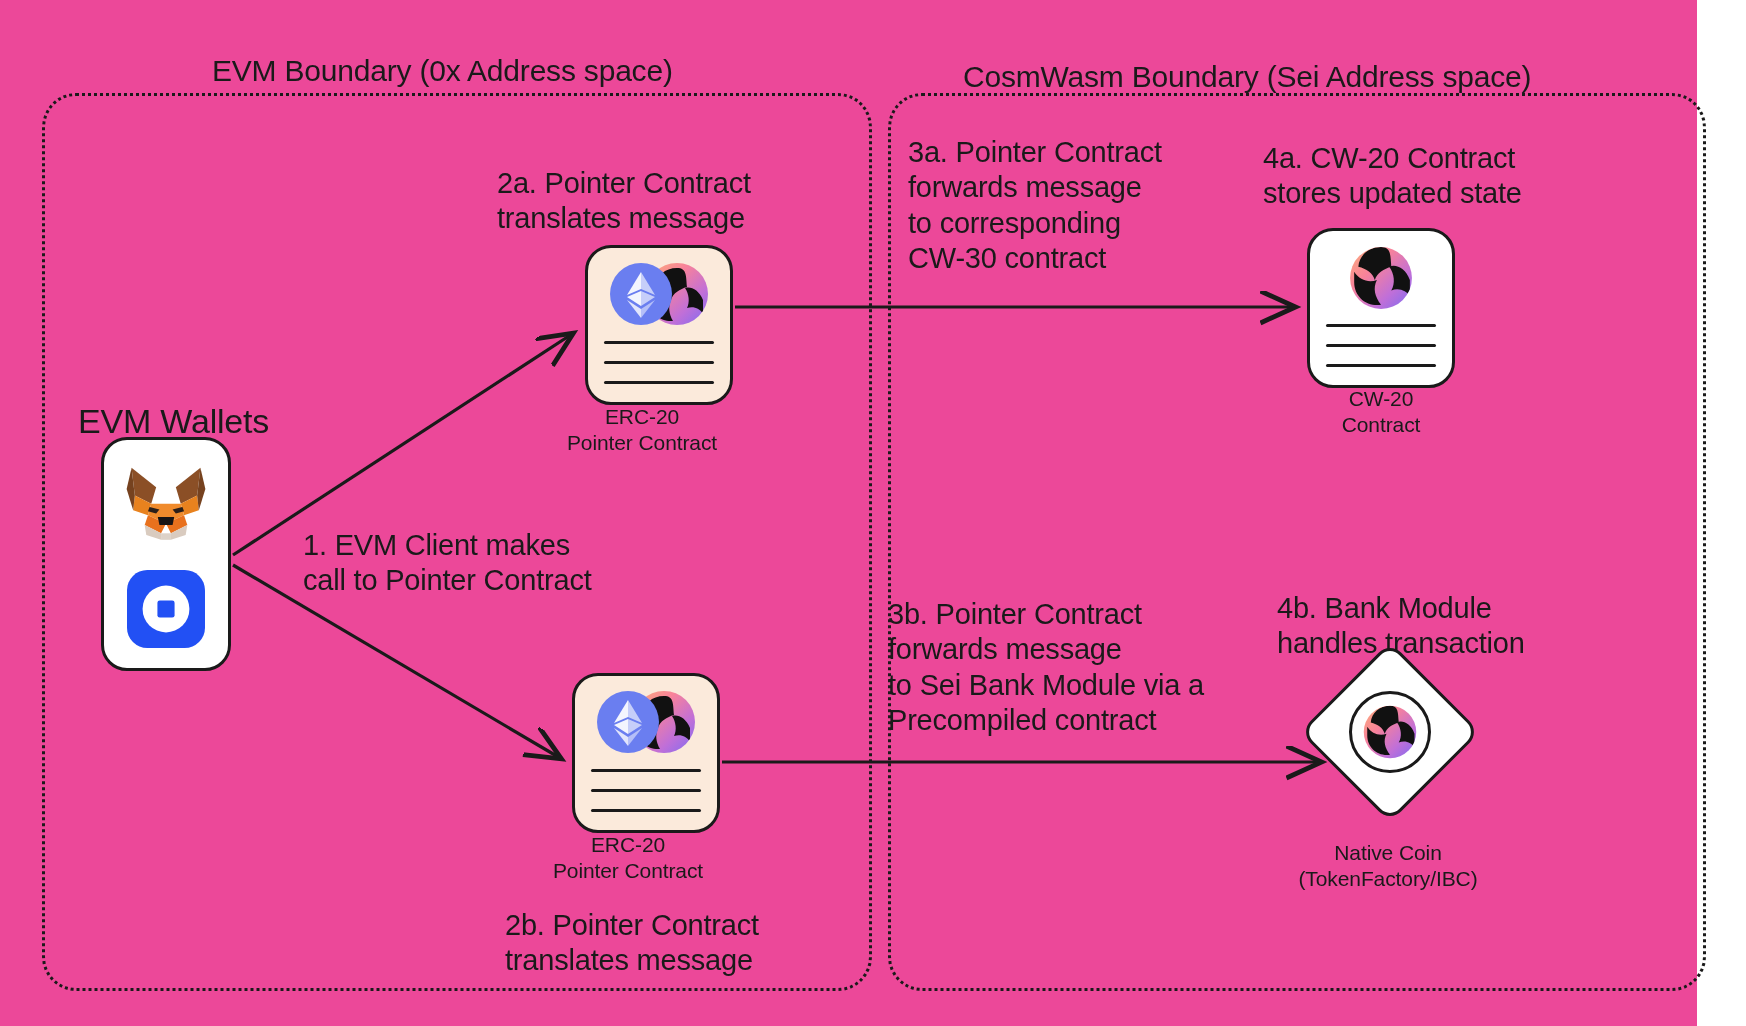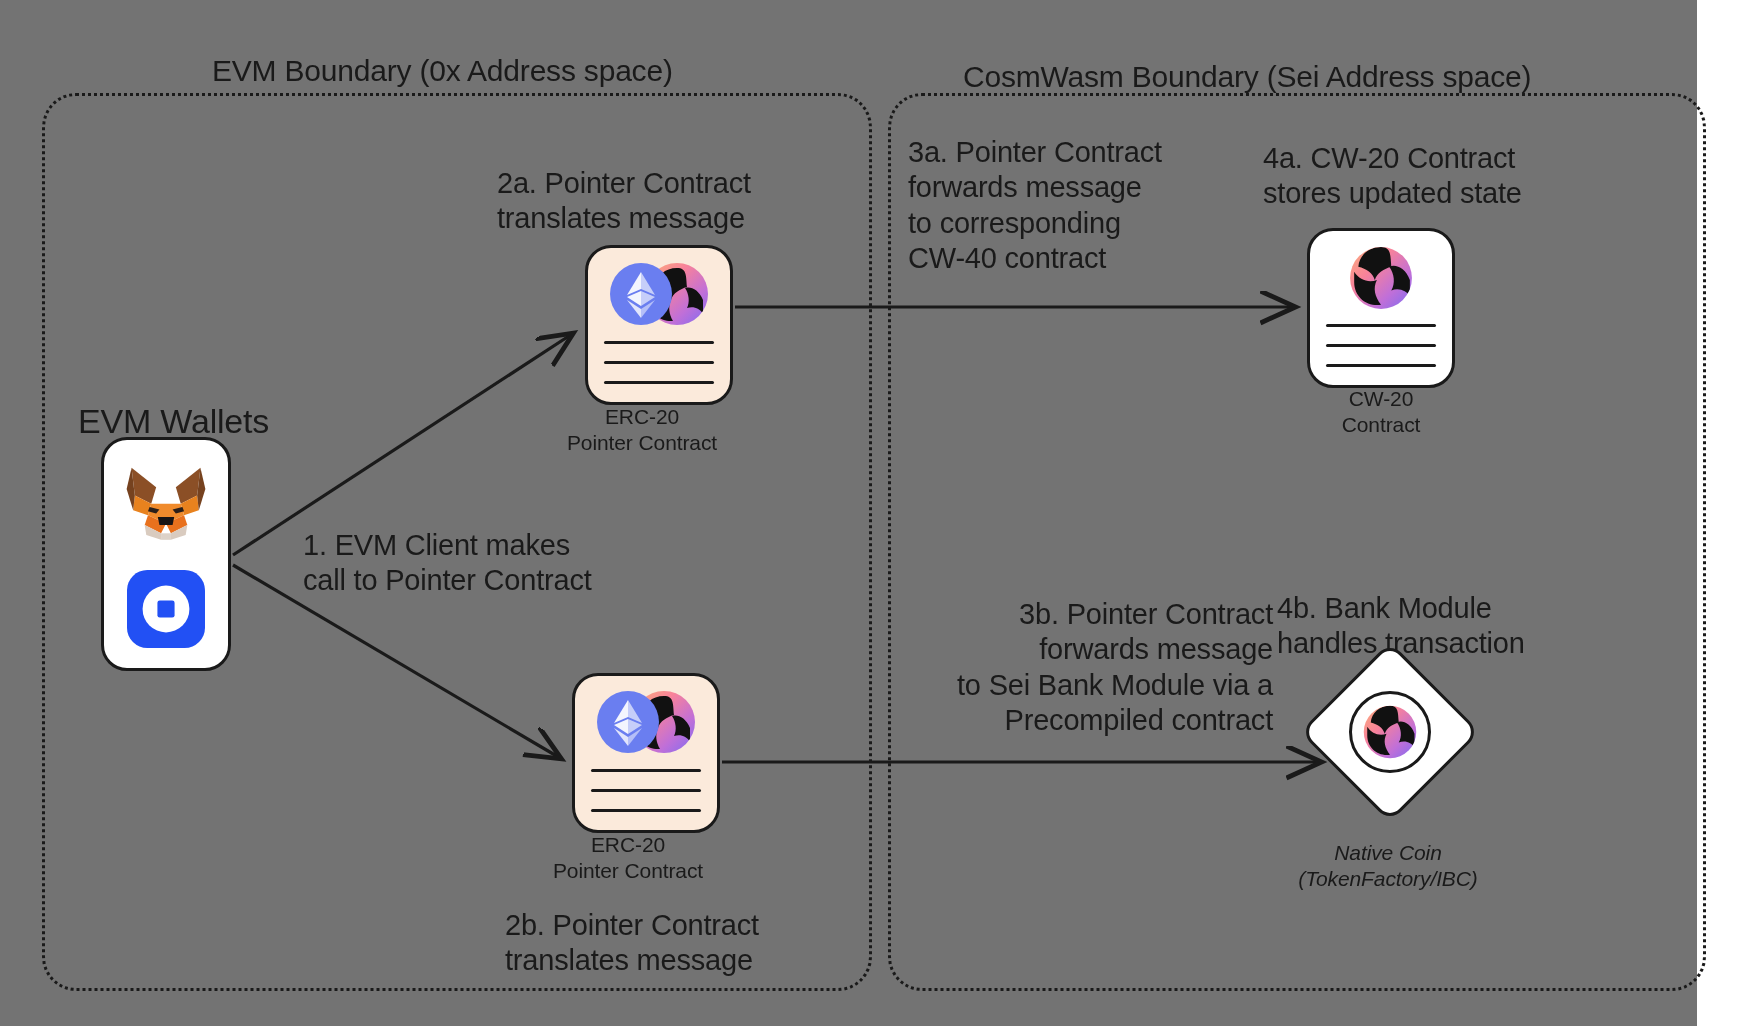--- a/index.html
+++ b/index.html
@@ -7,21 +7,21 @@
     width: 1746px;
     height: 1026px;
     background: #ffffff;
     font-family: "Liberation Sans", sans-serif;
     overflow: hidden;
   }
   #stage {
     position: relative;
     width: 1697px;
     height: 1026px;
-    background: #737373;
+    background: #ec4899;
   }
 
   
   .boundary {
     position: absolute;
     border: 3px dotted #1a1a1a;
     border-radius: 34px;
     background: transparent;
   }
   #evm-boundary   { left: 42px;  top: 93px;  width: 830px;  height: 898px; }
@@ -43,38 +43,38 @@
     font-size: 29px;
     line-height: 1.22;
     color: #1a1a1a;
     white-space: pre-line;
     letter-spacing: -0.2px;
   }
   #step-2a { left: 497px;  top: 166px; }
   #step-3a { left: 908px;  top: 135px; }
   #step-4a { left: 1263px; top: 141px; }
   #step-1  { left: 303px;  top: 528px; }
-  #step-3b { left: 957px;  top: 597px; text-align: right; }
+  #step-3b { left: 888px;  top: 597px; }
   #step-4b { left: 1277px; top: 591px; }
   #step-2b { left: 505px;  top: 908px; }
 
   
   .caption {
     position: absolute;
     font-size: 21px;
     line-height: 1.25;
     color: #1a1a1a;
     text-align: center;
     white-space: pre-line;
     letter-spacing: -0.1px;
   }
   #cap-erc20-top    { left: 527px;  top: 404px; width: 230px; }
   #cap-erc20-bottom { left: 513px;  top: 832px; width: 230px; }
   #cap-cw20         { left: 1271px; top: 386px; width: 220px; }
-  #cap-native       { left: 1258px; top: 840px; width: 260px; font-style: italic; }
+  #cap-native       { left: 1258px; top: 840px; width: 260px; }
 
   #label-evm-wallets {
     position: absolute;
     left: 78px; top: 402px;
     font-size: 34px;
     color: #1a1a1a;
     letter-spacing: -0.2px;
   }
 
   
@@ -180,21 +180,21 @@
     <path d="M735,307 L1294,307" stroke="#1a1a1a" stroke-width="3.2" fill="none" marker-end="url(#ah)"></path>
 
     <path d="M722,762 L1320,762" stroke="#1a1a1a" stroke-width="3.2" fill="none" marker-end="url(#ah)"></path>
   </svg>
 
   <div class="step-text" id="step-2a">2a. Pointer Contract
 translates message</div>
   <div class="step-text" id="step-3a">3a. Pointer Contract
 forwards message
 to corresponding
-CW-40 contract</div>
+CW-30 contract</div>
   <div class="step-text" id="step-4a">4a. CW-20 Contract
 stores updated state</div>
   <div class="step-text" id="step-1">1. EVM Client makes
 call to Pointer Contract</div>
   <div class="step-text" id="step-3b">3b. Pointer Contract
 forwards message
 to Sei Bank Module via a
 Precompiled contract</div>
   <div class="step-text" id="step-4b">4b. Bank Module
 handles transaction</div>

